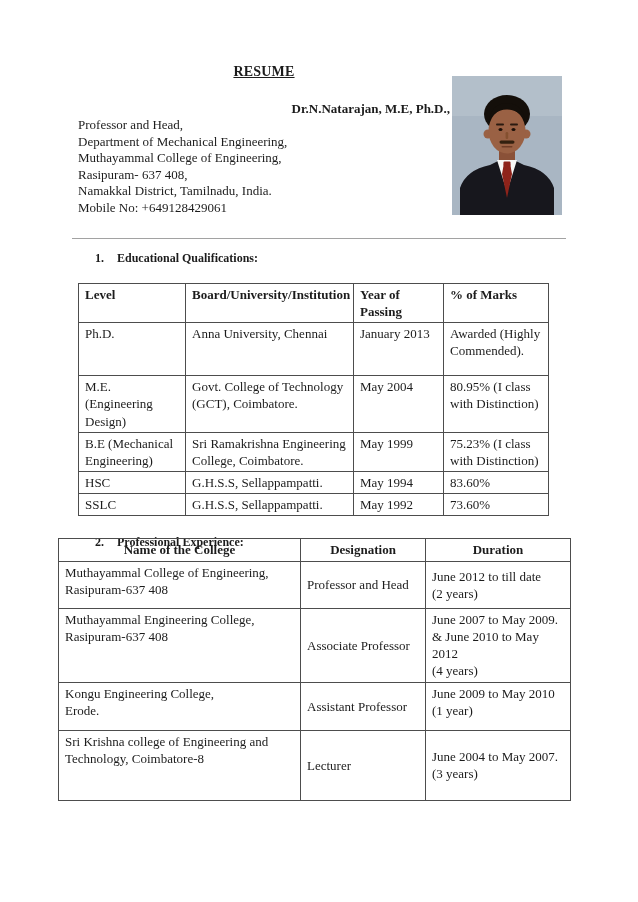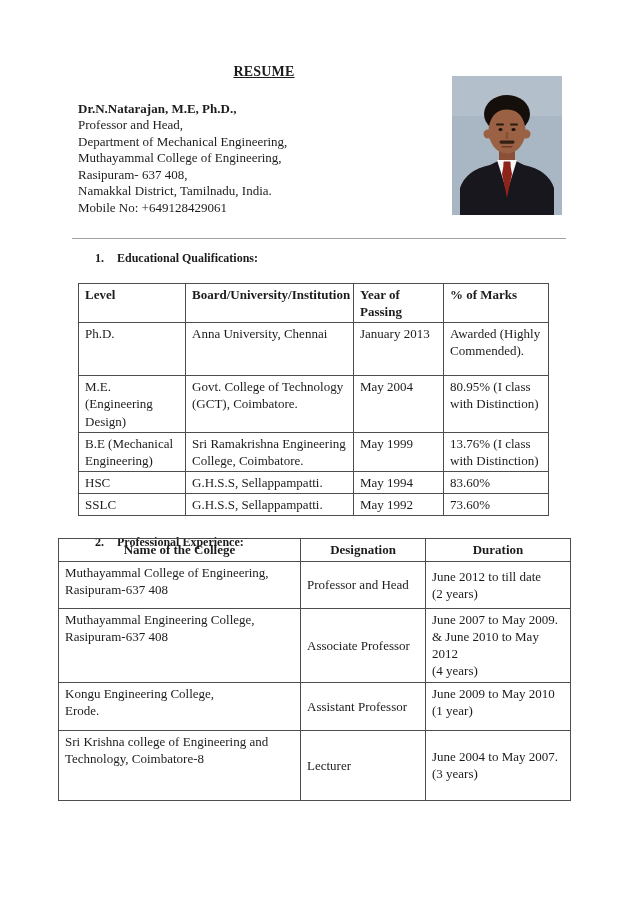--- a/index.html
+++ b/index.html
@@ -2,21 +2,21 @@
 <html><head>
 <meta charset="utf-8">
 <style>
   html,body{margin:0;padding:0;background:#ffffff;}
   .page{
     position:relative;width:638px;height:902px;background:#ffffff;overflow:hidden;
     font-family:"Liberation Serif","DejaVu Serif",serif;color:#1c1c1c;
   }
   .header-block{position:absolute;left:78px;top:64px;width:372px;font-size:13px;line-height:16.5px;}
   .resume-title{font-weight:bold;text-decoration:underline;text-align:center;font-size:14px;margin-bottom:20px;letter-spacing:.2px;}
-  .contact-name{font-weight:bold;}
+  .contact-name{font-weight:bold;text-align:right;}
   .photo-frame{position:absolute;left:452px;top:76px;width:110px;height:139px;}
   .divider{position:absolute;left:72px;top:238px;width:494px;height:0;border-top:1px solid #a2a2a2;}
   .section-heading{position:absolute;left:95px;font-size:12px;font-weight:bold;}
   .section-heading .num{display:inline-block;width:22px;}
   .sec-1{top:251px;}
   .sec-2{top:520px;margin-top:15px;}
   table{border-collapse:collapse;table-layout:fixed;position:absolute;font-size:13px;line-height:1.32;}
   td,th{border:1px solid #4d4d4d;padding:2px 6px 2px 6px;vertical-align:top;text-align:left;white-space:pre-line;overflow:hidden;font-weight:normal;}
   th{font-weight:bold;}
   .edu-table{left:78px;top:283px;width:470px;}
@@ -100,21 +100,21 @@
       <td>May 2004</td>
       <td>80.95% (I class
 with Distinction)</td>
     </tr>
     <tr style="height:34px">
       <td>B.E (Mechanical
 Engineering)</td>
       <td>Sri Ramakrishna Engineering
 College, Coimbatore.</td>
       <td>May 1999</td>
-      <td>13.76% (I class
+      <td>75.23% (I class
 with Distinction)</td>
     </tr>
     <tr style="height:22px">
       <td>HSC</td>
       <td>G.H.S.S, Sellappampatti.</td>
       <td>May 1994</td>
       <td>83.60%</td>
     </tr>
     <tr style="height:22px">
       <td>SSLC</td>

